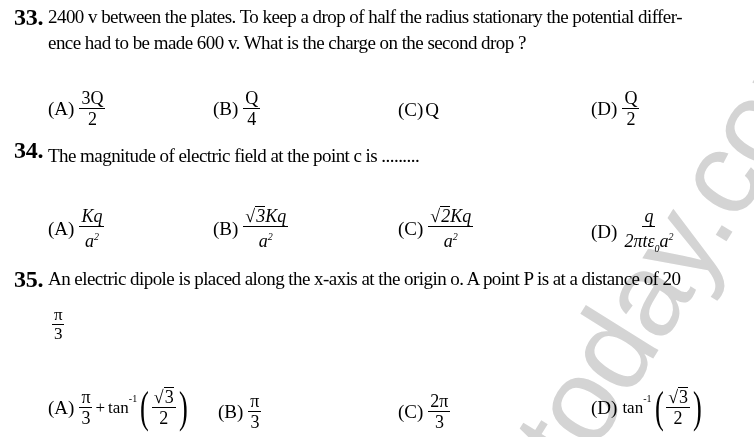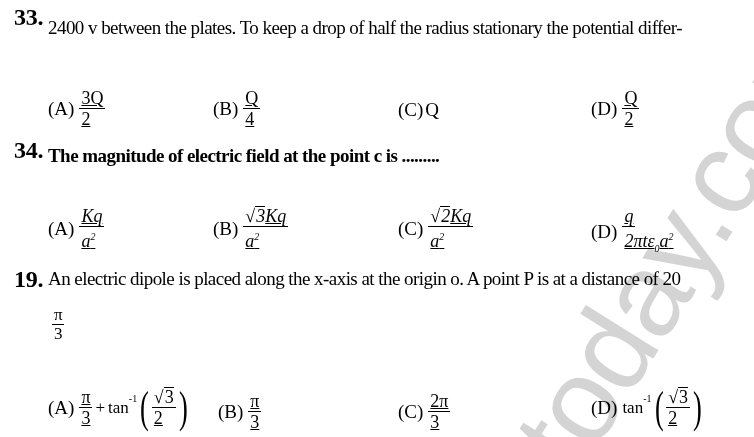--- a/index.html
+++ b/index.html
@@ -8,21 +8,21 @@
   .page { position:absolute; left:0; top:0; width:754px; height:437px; }
   .watermark { position:absolute; left:430px; top:150px; font-family:"Liberation Sans", sans-serif;
                font-size:118px; color:#d4d4d4; transform:rotate(-58deg); transform-origin:left top;
                white-space:nowrap; letter-spacing:-2px; z-index:0; top:470px; left:455px; }
   .q { position:absolute; left:0; width:754px; z-index:1; }
   .qnum { position:absolute; left:14px; font-size:24px; letter-spacing:-0.3px;font-weight:bold; }
   .qtext { position:absolute; left:48px; width:700px; font-size:19px; line-height:26px;
            letter-spacing:-0.55px; text-align:justify; }
   .opt { position:absolute; font-size:19px; display:flex; align-items:center; white-space:nowrap; }
   .optlbl { margin-right:5px; }
-  .frac { display:inline-flex; flex-direction:column; align-items:flex-start; vertical-align:middle; font-size:18px; line-height:20px;text-decoration:underline; }
+  .frac { display:inline-flex; flex-direction:column; align-items:center; vertical-align:middle; font-size:18px; line-height:20px; }
   .frac .num { padding:0 2px; border-bottom:1.2px solid #000; }
   .frac .den { padding:0 2px; }
   .it { font-style:italic; }
   .sqrt { display:inline-flex; align-items:flex-start; }
   .sqrt .rad { font-style:normal; font-size:18px; }
   .sqrt .under { border-top:1.2px solid #000; line-height:18px; padding-left:1px; }
   sup.s { font-size:10px; vertical-align:super; }
   sub.s { font-size:10px; vertical-align:sub; }
   .paren { font-size:44px; line-height:40px; font-weight:100; transform:scaleX(0.6); display:inline-block; }
   .inlfrac { display:inline-flex; flex-direction:column; align-items:center; vertical-align:middle; font-size:17px; line-height:18px; margin:0 4px; }
@@ -31,21 +31,22 @@
 </head>
 <body>
 
 <div class="page">
 
   <div class="watermark">stoday.com</div>
 
   <div class="q" style="top:0;">
     <div class="qnum" style="top:4px;">33.</div>
     <div class="qtext" style="top:4px;">
-      <div style="white-space:nowrap;margin-top:11px;">2400 v between the plates. To keep a drop of half the radius stationary the potential differ-</div>
+      <div style="white-space:nowrap;">2400 v between the plates. To keep a drop of half the radius stationary the potential differ-</div>
+      <div style="white-space:nowrap;">ence had to be made 600 v. What is the charge on the second drop ?</div>
     </div>
     <div class="opt" style="left:48px; top:88px;">
       <span class="optlbl">(A)</span>
       <span class="frac">
         <span class="num">3Q</span>
         <span class="den">2</span>
       </span>
     </div>
     <div class="opt" style="left:213px; top:88px;">
       <span class="optlbl">(B)</span>
@@ -63,21 +64,21 @@
       <span class="frac">
         <span class="num">Q</span>
         <span class="den">2</span>
       </span>
     </div>
   </div>
 
   <div class="q" style="top:0;">
     <div class="qnum" style="top:137px;">34.</div>
     <div class="qtext" style="top:143px;">
-      <div style="white-space:nowrap;font-weight:bold;">The magnitude of electric field at the point c is .........</div>
+      <div style="white-space:nowrap;">The magnitude of electric field at the point c is .........</div>
     </div>
 
     <div class="opt" style="left:48px; top:206px;">
       <span class="optlbl">(A)</span>
       <span class="frac it">
         <span class="num">Kq</span>
         <span class="den"><span>a</span><sup class="s">2</sup></span>
       </span>
     </div>
 
@@ -106,21 +107,21 @@
     <div class="opt" style="left:591px; top:206px;">
       <span class="optlbl">(D)</span>
       <span class="frac it">
         <span class="num">q</span>
         <span class="den"><span>2πtε</span><sub class="s">0</sub><span>a</span><sup class="s">2</sup></span>
       </span>
     </div>
   </div>
 
   <div class="q" style="top:0;">
-    <div class="qnum" style="top:266px;">19.</div>
+    <div class="qnum" style="top:266px;">35.</div>
     <div class="qtext" style="top:266px; line-height:26px;">
       <div style="white-space:nowrap;">An electric dipole is placed along the x-axis at the origin o. A point P is at a distance of 20</div>
       <div style="white-space:nowrap; margin-top:14px; display:flex; align-items:center;">
         <span class="inlfrac">
           <span class="num">π</span>
           <span class="den">3</span>
         </span>
       </div>
     </div>
 

